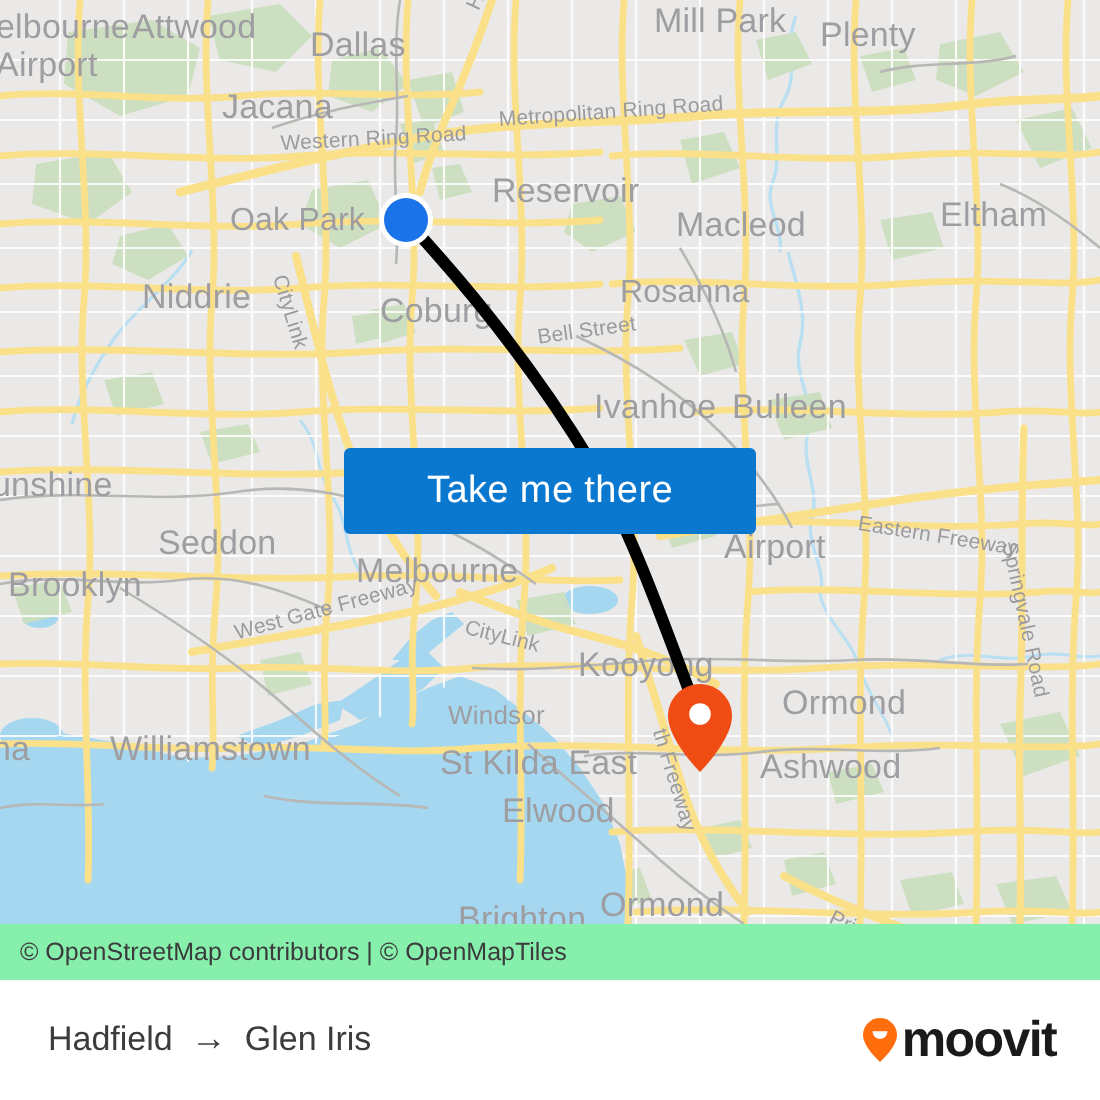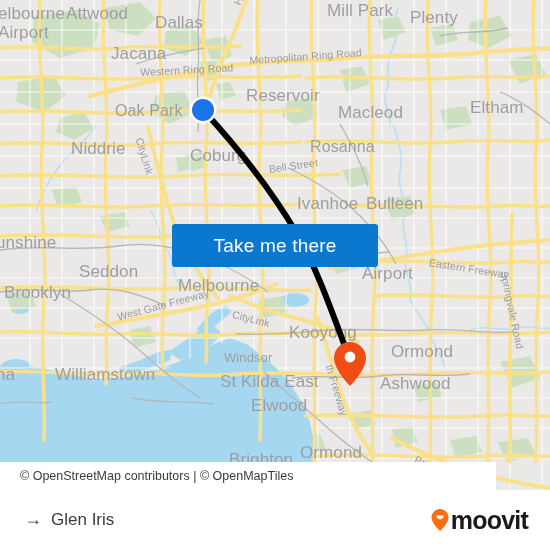--- a/index.html
+++ b/index.html
@@ -86,27 +86,27 @@
     padding: 0;
     line-height: 43px;
     text-align: center;
   }
 
   
   #attribution {
     position: absolute;
     left: 0;
     top: 462px;
-    width: 496px;
+    width: 550px;
     height: 28px;
-    background: #ffffff;
+    background: #86efac;
     color: #3b3b3b;
     font-size: 12.5px;
     line-height: 28px;
-    padding-left: 20px;
+    padding-left: 10px;
     box-sizing: border-box;
     white-space: nowrap;
     font-family: "Liberation Sans", sans-serif;
   }
 
   
   #footer {
     position: absolute;
     left: 0;
     top: 490px;
@@ -414,20 +414,21 @@
       </g>
     </svg>
 
     <button id="take-me-there">Take me there</button>
 
     <div id="attribution">© OpenStreetMap contributors | © OpenMapTiles</div>
   </div>
 
   <div id="footer">
     <div id="trip-summary">
+      <span>Hadfield</span>
       <span id="trip-arrow">→</span>
       <span>Glen Iris</span>
     </div>
     <div id="moovit-logo">
       <svg width="20" height="24" viewBox="0 0 20 24">
         <path d="M10,1 C5.3,1 1.5,4.8 1.5,9.5 C1.5,15.4 10,23 10,23 C10,23 18.5,15.4 18.5,9.5 C18.5,4.8 14.7,1 10,1 Z" fill="#ff6d0d"></path>
         <path d="M6.3,7.6 C6.3,9.8 7.9,11.4 10,11.4 C12.1,11.4 13.7,9.8 13.7,7.6 Z" fill="#ffffff"></path>
       </svg>
       <span id="moovit-wordmark">moovit</span>
     </div>

